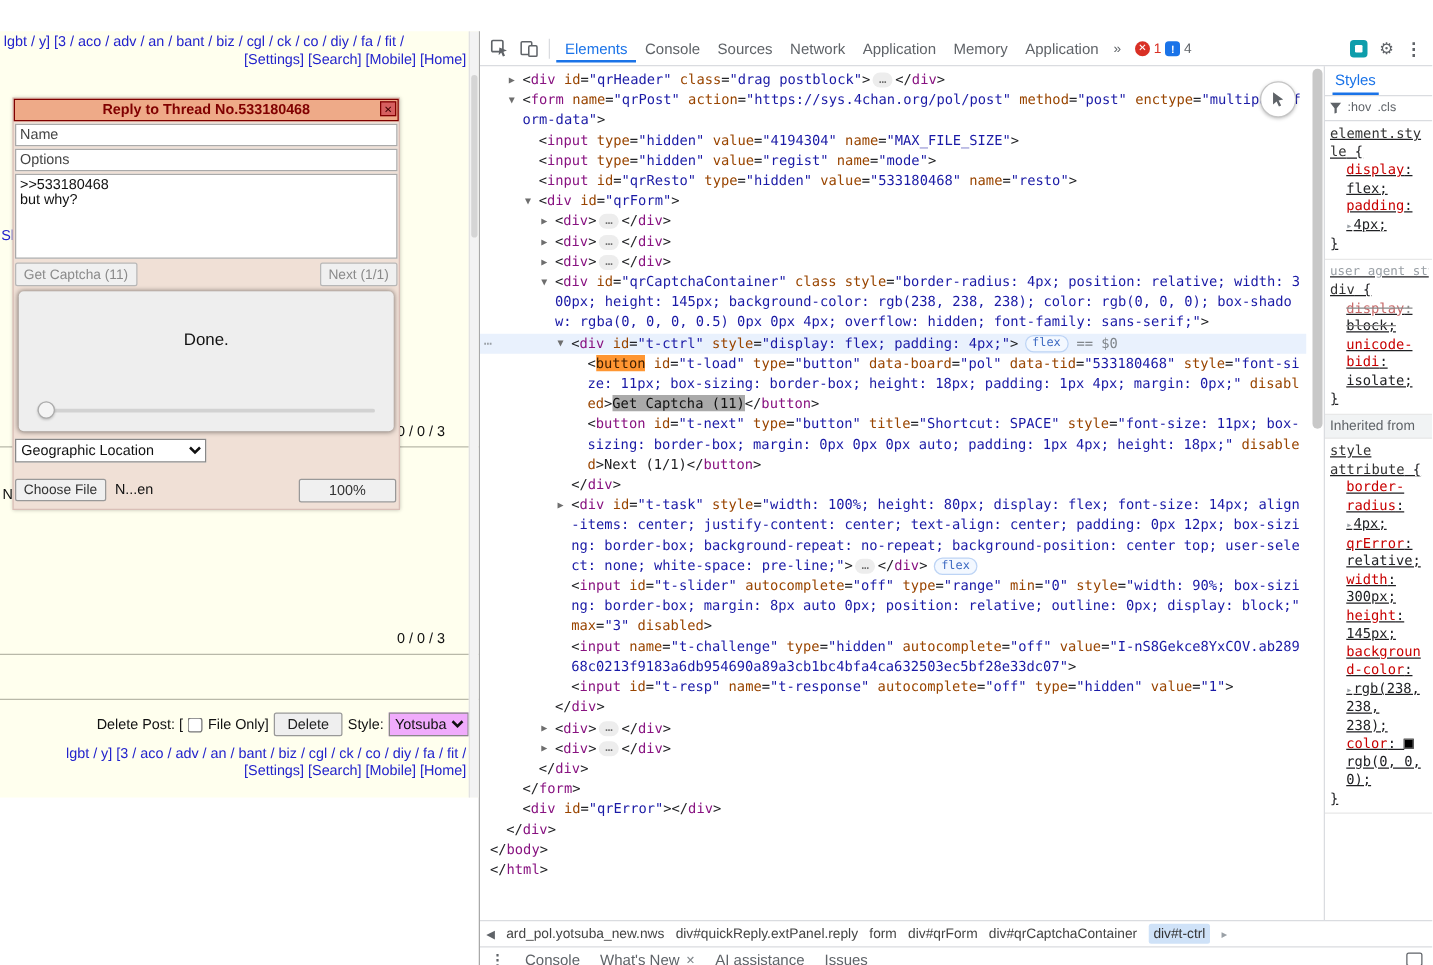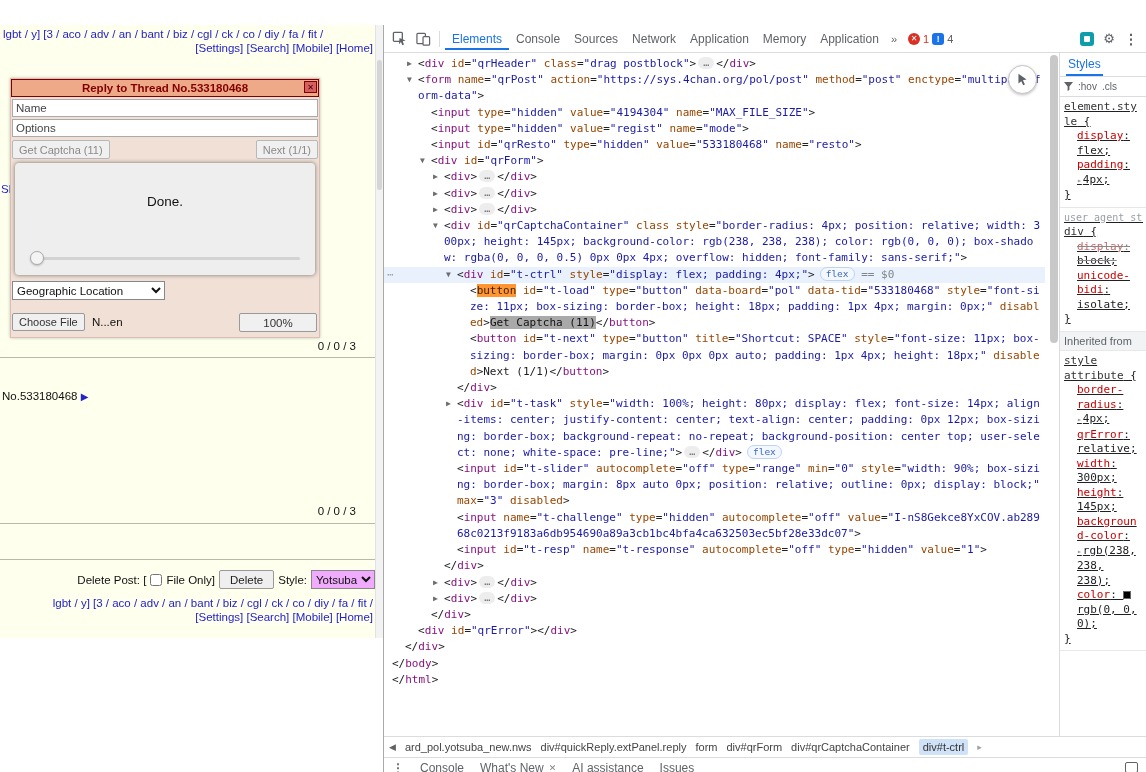--- a/index.html
+++ b/index.html
@@ -190,20 +190,22 @@
   <div class="navlinks bottom">[Settings] [Search] [Mobile] [Home]</div>
   <div class="page-footer">oster. Comments are owned by the Poster.</div>
 
   <div class="qr-panel">
     <div class="qr-header">
       <span class="qr-title">Reply to Thread No.533180468</span>
       <span class="qr-close">✕</span>
     </div>
     <input class="qr-input" placeholder="Name" style="">
     <input class="qr-input" placeholder="Options" style="">
+    <textarea class="qr-textarea" style="">&gt;&gt;533180468
+but why?</textarea>
     <div class="qr-btnrow">
       <button class="qr-btn" disabled="">Get Captcha (11)</button>
       <button class="qr-btn" disabled="">Next (1/1)</button>
     </div>
     <div class="captcha-box">
       <div class="captcha-status">Done.</div>
       <div class="captcha-slider">
         <div class="slider-track"></div>
         <div class="slider-thumb"></div>
       </div>
@@ -280,20 +282,21 @@
           <div class="tree-line" style="padding-left: 86px;"><span class="tk-p">&lt;</span><span class="tk-g">button</span><span class="tk-n"> id</span><span class="tk-p">=</span><span class="tk-v">"t-next"</span><span class="tk-n"> type</span><span class="tk-p">=</span><span class="tk-v">"button"</span><span class="tk-n"> title</span><span class="tk-p">=</span><span class="tk-v">"Shortcut: SPACE"</span><span class="tk-n"> style</span><span class="tk-p">=</span><span class="tk-v">"font-size: 11px; box-sizing: border-box; margin: 0px 0px 0px auto; padding: 1px 4px; height: 18px;"</span><span class="tk-n"> disabled</span><span class="tk-p">&gt;</span><span class="tk-x">Next (1/1)</span><span class="tk-p">&lt;/</span><span class="tk-g">button</span><span class="tk-p">&gt;</span></div>
           <div class="tree-line" style="padding-left: 73px;"><span class="tk-p">&lt;/</span><span class="tk-g">div</span><span class="tk-p">&gt;</span></div>
           <div class="tree-line" style="padding-left: 73px;"><span class="tk-a">▶</span><span class="tk-p">&lt;</span><span class="tk-g">div</span><span class="tk-n"> id</span><span class="tk-p">=</span><span class="tk-v">"t-task"</span><span class="tk-n"> style</span><span class="tk-p">=</span><span class="tk-v">"width: 100%; height: 80px; display: flex; font-size: 14px; align-items: center; justify-content: center; text-align: center; padding: 0px 12px; box-sizing: border-box; background-repeat: no-repeat; background-position: center top; user-select: none; white-space: pre-line;"</span><span class="tk-p">&gt;</span><span class="tk-e">…</span><span class="tk-p">&lt;/</span><span class="tk-g">div</span><span class="tk-p">&gt;</span><span class="tk-b">flex</span></div>
           <div class="tree-line" style="padding-left: 73px;"><span class="tk-p">&lt;</span><span class="tk-g">input</span><span class="tk-n"> id</span><span class="tk-p">=</span><span class="tk-v">"t-slider"</span><span class="tk-n"> autocomplete</span><span class="tk-p">=</span><span class="tk-v">"off"</span><span class="tk-n"> type</span><span class="tk-p">=</span><span class="tk-v">"range"</span><span class="tk-n"> min</span><span class="tk-p">=</span><span class="tk-v">"0"</span><span class="tk-n"> style</span><span class="tk-p">=</span><span class="tk-v">"width: 90%; box-sizing: border-box; margin: 8px auto 0px; position: relative; outline: 0px; display: block;"</span><span class="tk-n"> max</span><span class="tk-p">=</span><span class="tk-v">"3"</span><span class="tk-n"> disabled</span><span class="tk-p">&gt;</span></div>
           <div class="tree-line" style="padding-left: 73px;"><span class="tk-p">&lt;</span><span class="tk-g">input</span><span class="tk-n"> name</span><span class="tk-p">=</span><span class="tk-v">"t-challenge"</span><span class="tk-n"> type</span><span class="tk-p">=</span><span class="tk-v">"hidden"</span><span class="tk-n"> autocomplete</span><span class="tk-p">=</span><span class="tk-v">"off"</span><span class="tk-n"> value</span><span class="tk-p">=</span><span class="tk-v">"I-nS8Gekce8YxCOV.ab28968c0213f9183a6db954690a89a3cb1bc4bfa4ca632503ec5bf28e33dc07"</span><span class="tk-p">&gt;</span></div>
           <div class="tree-line" style="padding-left: 73px;"><span class="tk-p">&lt;</span><span class="tk-g">input</span><span class="tk-n"> id</span><span class="tk-p">=</span><span class="tk-v">"t-resp"</span><span class="tk-n"> name</span><span class="tk-p">=</span><span class="tk-v">"t-response"</span><span class="tk-n"> autocomplete</span><span class="tk-p">=</span><span class="tk-v">"off"</span><span class="tk-n"> type</span><span class="tk-p">=</span><span class="tk-v">"hidden"</span><span class="tk-n"> value</span><span class="tk-p">=</span><span class="tk-v">"1"</span><span class="tk-p">&gt;</span></div>
           <div class="tree-line" style="padding-left: 60px;"><span class="tk-p">&lt;/</span><span class="tk-g">div</span><span class="tk-p">&gt;</span></div>
           <div class="tree-line" style="padding-left: 60px;"><span class="tk-a">▶</span><span class="tk-p">&lt;</span><span class="tk-g">div</span><span class="tk-p">&gt;</span><span class="tk-e">…</span><span class="tk-p">&lt;/</span><span class="tk-g">div</span><span class="tk-p">&gt;</span></div>
           <div class="tree-line" style="padding-left: 60px;"><span class="tk-a">▶</span><span class="tk-p">&lt;</span><span class="tk-g">div</span><span class="tk-p">&gt;</span><span class="tk-e">…</span><span class="tk-p">&lt;/</span><span class="tk-g">div</span><span class="tk-p">&gt;</span></div>
           <div class="tree-line" style="padding-left: 47px;"><span class="tk-p">&lt;/</span><span class="tk-g">div</span><span class="tk-p">&gt;</span></div>
+          <div class="tree-line" style="padding-left: 34px;"><span class="tk-p">&lt;/</span><span class="tk-g">form</span><span class="tk-p">&gt;</span></div>
           <div class="tree-line" style="padding-left: 34px;"><span class="tk-p">&lt;</span><span class="tk-g">div</span><span class="tk-n"> id</span><span class="tk-p">=</span><span class="tk-v">"qrError"</span><span class="tk-p">&gt;</span><span class="tk-p">&lt;/</span><span class="tk-g">div</span><span class="tk-p">&gt;</span></div>
           <div class="tree-line" style="padding-left: 21px;"><span class="tk-p">&lt;/</span><span class="tk-g">div</span><span class="tk-p">&gt;</span></div>
           <div class="tree-line" style="padding-left: 8px;"><span class="tk-p">&lt;/</span><span class="tk-g">body</span><span class="tk-p">&gt;</span></div>
           <div class="tree-line" style="padding-left: 8px;"><span class="tk-p">&lt;/</span><span class="tk-g">html</span><span class="tk-p">&gt;</span></div>
         </div>
       <div class="float-circle">
         <svg width="13" height="13" viewBox="0 0 16 16">
             <path d="M3 1 L13 8 L8.5 9 L11 14 L8.8 15 L6.5 10 L3 13 Z" fill="#5f6368"></path>
           </svg>
       </div>

